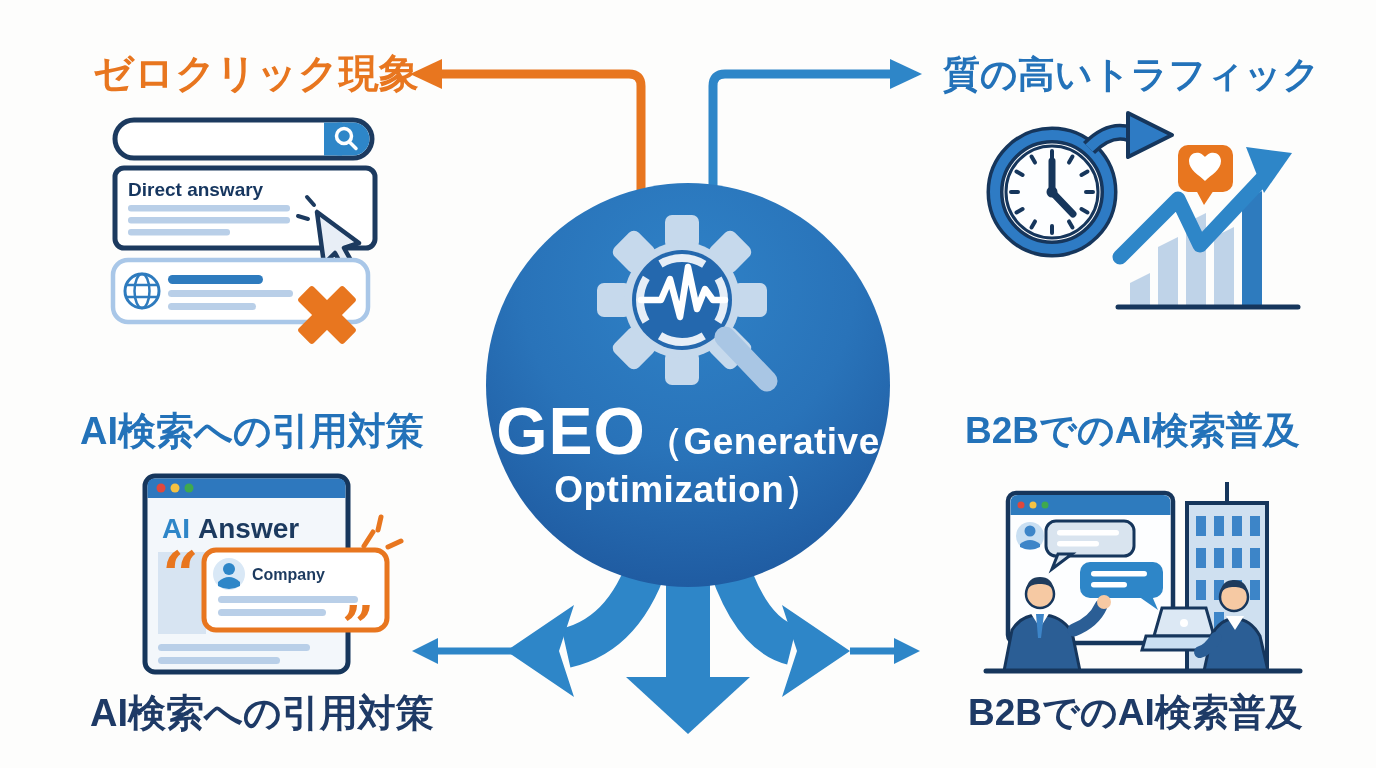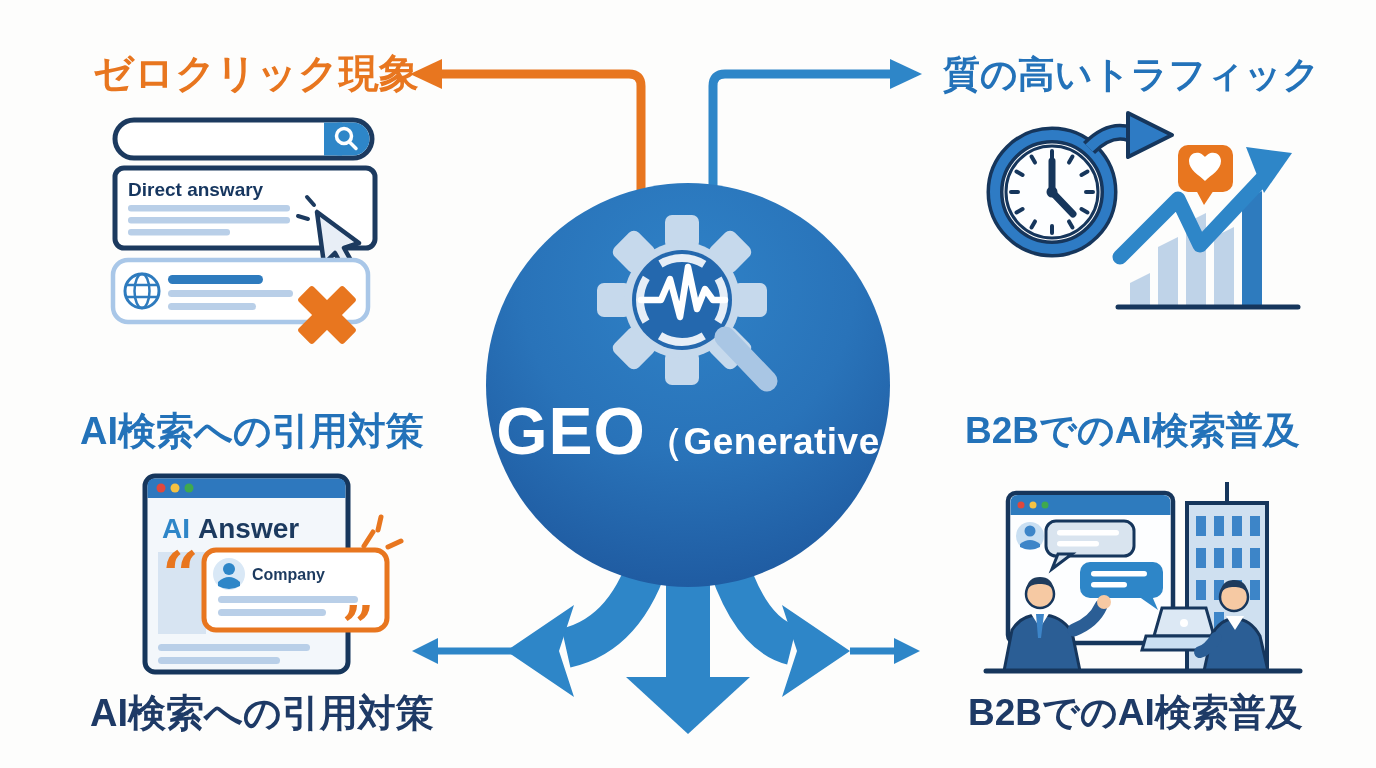--- a/index.html
+++ b/index.html
@@ -75,20 +75,21 @@
         <rect x="84" y="10" width="34" height="34" rx="7" transform="rotate(315 101 95)"></rect>
         <circle cx="101" cy="95" r="58"></circle>
       </g>
       <circle cx="101" cy="95" r="50" fill="#2468AE"></circle>
       <circle cx="101" cy="95" r="42" fill="none" stroke="#E6EEF7" stroke-width="8" stroke-dasharray="46 20" stroke-dashoffset="23"></circle>
       <path d="M60,95 L80,95 L89,74 L99,112 L107,62 L116,104 L124,84 L132,95 L144,95" fill="none" stroke="#FFFFFF" stroke-width="6.5" stroke-linecap="round" stroke-linejoin="round"></path>
       <line x1="144" y1="132" x2="186" y2="176" stroke="#A9C6E4" stroke-width="21" stroke-linecap="round"></line>
     </svg>
     <div class="center-text">
       <div class="line1"><span class="geo">GEO</span><span>（Generative</span></div>
+      <div class="line3">Optimization）</div>
     </div>
   </div>
 
   <svg class="illus" style="left:100px;top:112px;" width="285" height="240" viewBox="0 0 285 240">
     <g>
       <rect x="15" y="8" width="257" height="38" rx="19" fill="#FFFFFF" stroke="#1C3A5F" stroke-width="5"></rect>
       <rect x="224" y="10.5" width="45.5" height="33" rx="16.5" fill="#2E86C8"></rect>
       <rect x="224" y="10.5" width="18" height="33" fill="#2E86C8"></rect>
       <g stroke="#FFFFFF" stroke-width="3.5" fill="none" stroke-linecap="round">
         <circle cx="244" cy="24" r="7.5"></circle>

